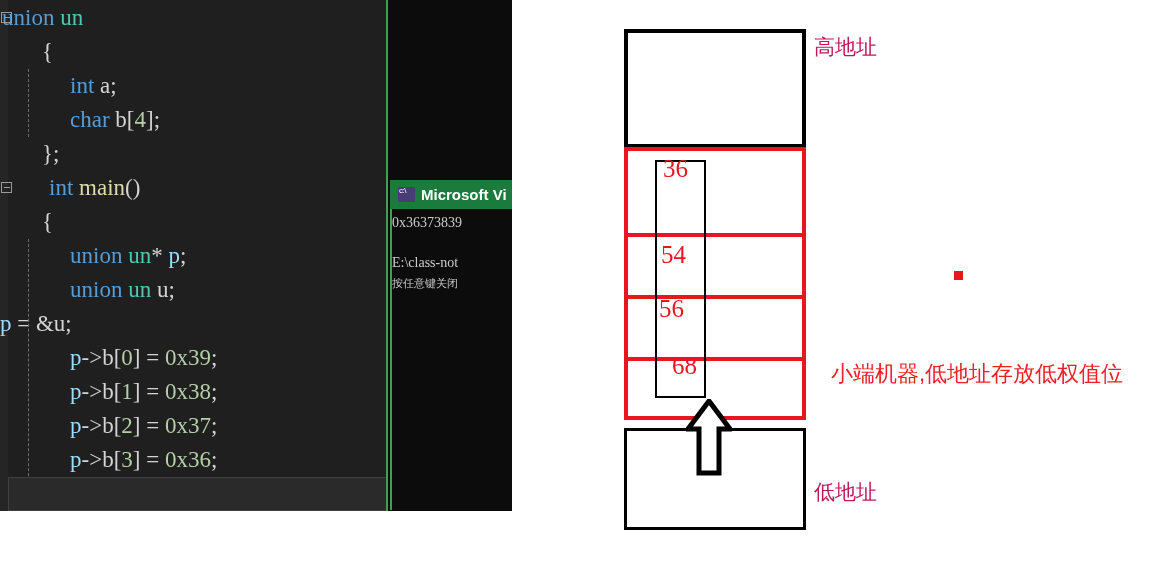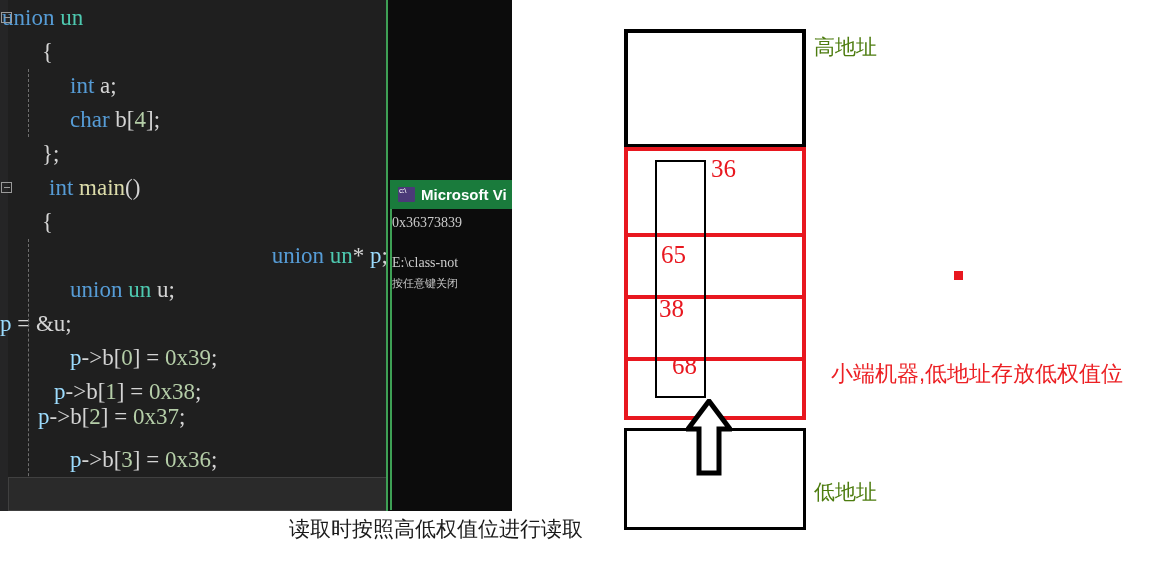--- a/index.html
+++ b/index.html
@@ -162,21 +162,21 @@
   }
   #arrow{
     position:absolute;left:62px;top:370px;
     width:46px;height:80px;
     z-index:7;
   }
   .memlabel{
     position:absolute;
     font-family:Liberation Serif, serif;
     font-size:21px;
-    color:#4d7c0f;
+    color:#be185d;
     white-space:nowrap;
   }
   #label-high{left:814px;top:33px;}
   #label-low{left:814px;top:478px;}
   #note-red{
     position:absolute;left:831px;top:359px;
     font-family:"Liberation Sans",sans-serif;
     font-size:22px;
     color:#ec2024;
     white-space:nowrap;
@@ -204,26 +204,26 @@
 <div id="editor">
   <div id="editor-scroll-left"></div>
   <div id="code-lines">
       <div class="codeline" style="top: 1px; padding-left: 2px;"><span class="kw">union </span><span class="ty">un</span></div>
       <div class="codeline" style="top: 35px; padding-left: 42px;"><span class="brk">{</span></div>
       <div class="codeline" style="top: 69px; padding-left: 70px;"><span class="kw">int</span><span class="pl"> a;</span></div>
       <div class="codeline" style="top: 103px; padding-left: 70px;"><span class="kw">char</span><span class="pl"> b[</span><span class="num">4</span><span class="pl">];</span></div>
       <div class="codeline" style="top: 137px; padding-left: 42px;"><span class="brk">};</span></div>
       <div class="codeline" style="top: 171px; padding-left: 14px; margin-left: 35px;"><span class="kw">int </span><span class="fn">main</span><span class="pl">()</span></div>
       <div class="codeline" style="top: 205px; padding-left: 42px;"><span class="brk">{</span></div>
-      <div class="codeline" style="top: 239px; padding-left: 70px; text-align: right;"><span class="kw">union </span><span class="ty">un</span><span class="pl">* </span><span class="id">p</span><span class="pl">;</span></div>
+      <div class="codeline" style="top: 239px; padding-left: 70px;"><span class="kw">union </span><span class="ty">un</span><span class="pl">* </span><span class="id">p</span><span class="pl">;</span></div>
       <div class="codeline" style="top: 273px; padding-left: 70px;"><span class="kw">union </span><span class="ty">un</span><span class="pl"> u;</span></div>
       <div class="codeline" style="top: 307px; "><span class="id">p</span><span class="pl"> = &amp;u;</span></div>
       <div class="codeline" style="top: 341px; padding-left: 70px;"><span class="id">p</span><span class="pl">-&gt;b[</span><span class="num">0</span><span class="pl">] = </span><span class="num">0x39</span><span class="pl">;</span></div>
-      <div class="codeline" style="top: 375px; padding-left: 54px;"><span class="id">p</span><span class="pl">-&gt;b[</span><span class="num">1</span><span class="pl">] = </span><span class="num">0x38</span><span class="pl">;</span></div>
-      <div class="codeline" style="top: 400px; padding-left: 38px;"><span class="id">p</span><span class="pl">-&gt;b[</span><span class="num">2</span><span class="pl">] = </span><span class="num">0x37</span><span class="pl">;</span></div>
+      <div class="codeline" style="top: 375px; padding-left: 70px;"><span class="id">p</span><span class="pl">-&gt;b[</span><span class="num">1</span><span class="pl">] = </span><span class="num">0x38</span><span class="pl">;</span></div>
+      <div class="codeline" style="top: 409px; padding-left: 70px;"><span class="id">p</span><span class="pl">-&gt;b[</span><span class="num">2</span><span class="pl">] = </span><span class="num">0x37</span><span class="pl">;</span></div>
       <div class="codeline" style="top: 443px; padding-left: 70px;"><span class="id">p</span><span class="pl">-&gt;b[</span><span class="num">3</span><span class="pl">] = </span><span class="num">0x36</span><span class="pl">;</span></div>
       <div class="codeline" style="top: 477px; padding-left: 70px;"><span class="fn">printf</span><span class="pl">(</span><span class="str">"0x%x</span><span class="esc">\n</span><span class="str">"</span><span class="pl">,</span><span class="id">p</span><span class="pl">-&gt;a);</span></div>
     </div>
   <div id="fold-markers">
       <div class="fold" style="top: 12px;"></div>
       <div class="fold" style="top: 182px;"></div>
     </div>
   <div id="indent-guides">
       <div class="guide" style="top: 69px; height: 68px;"></div>
       <div class="guide" style="top: 239px; height: 272px;"></div>
@@ -251,30 +251,29 @@
   <div id="mem-top"></div>
   <div id="mem-cells">
       <div class="memcell" style="top: 0px; height: 90px;"></div>
       <div class="memcell" style="top: 86px; height: 66px;"></div>
       <div class="memcell" style="top: 148px; height: 66px;"></div>
       <div class="memcell" style="top: 210px; height: 63px;"></div>
     </div>
   <div id="mem-inner"></div>
   <div id="mem-bottom"></div>
   <div id="mem-values">
-      <div class="memval" style="left: 39px; top: 126px; margin-left: 48px;">36</div>
-      <div class="memval" style="left: 37px; top: 212px;">65</div>
-      <div class="memval" style="left: 35px; top: 266px;">38</div>
+      <div class="memval" style="left: 39px; top: 126px;">36</div>
+      <div class="memval" style="left: 37px; top: 212px;">54</div>
+      <div class="memval" style="left: 35px; top: 266px;">56</div>
       <div class="memval" style="left: 48px; top: 323px;">68</div>
     </div>
   <svg id="arrow" viewBox="0 0 46 80">
     <polygon points="23,2 44,30 33,30 33,74 13,74 13,30 2,30" fill="#ffffff" stroke="#000000" stroke-width="5" stroke-linejoin="miter"></polygon>
   </svg>
 </div>
 
 <div class="memlabel" id="label-high">高地址</div>
 <div class="memlabel" id="label-low">低地址</div>
 <div id="note-red">小端机器,低地址存放低权值位</div>
 <div id="red-dot"></div>
 
 <div id="caption">
-  <div>读取时按照高低权值位进行读取</div>
 </div>
 
 </body></html>

